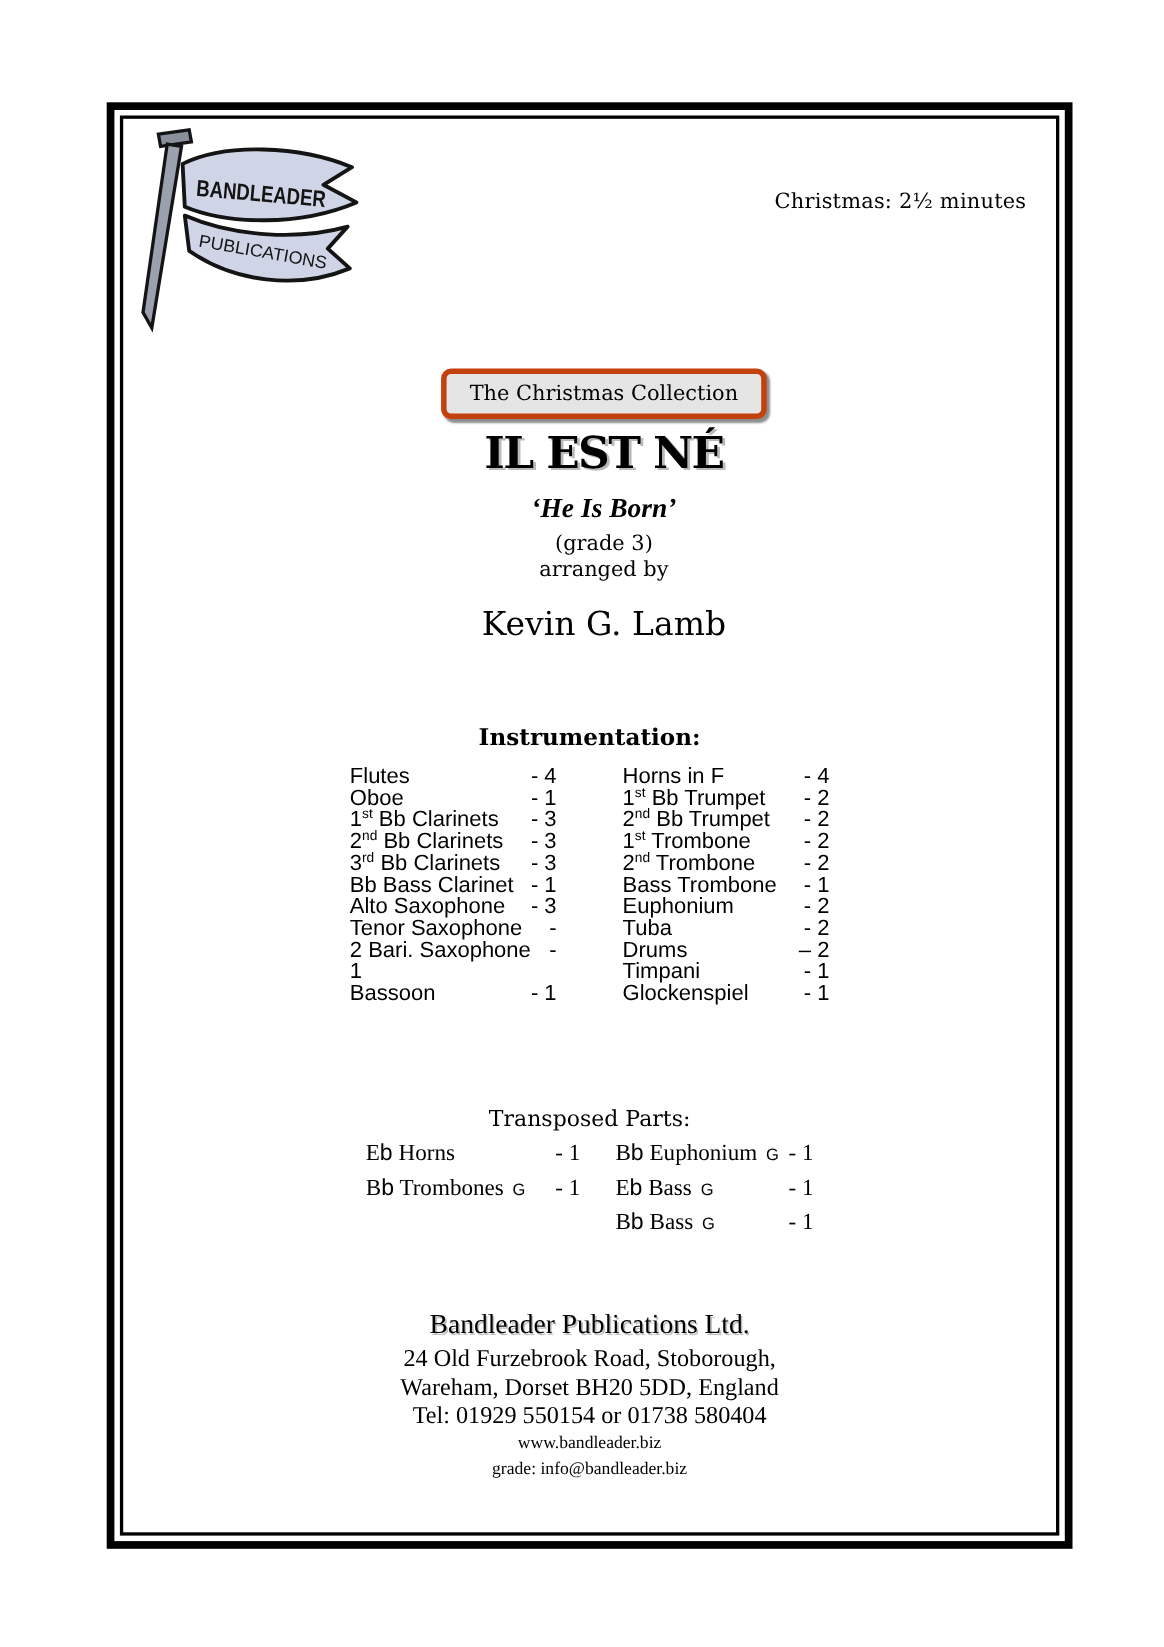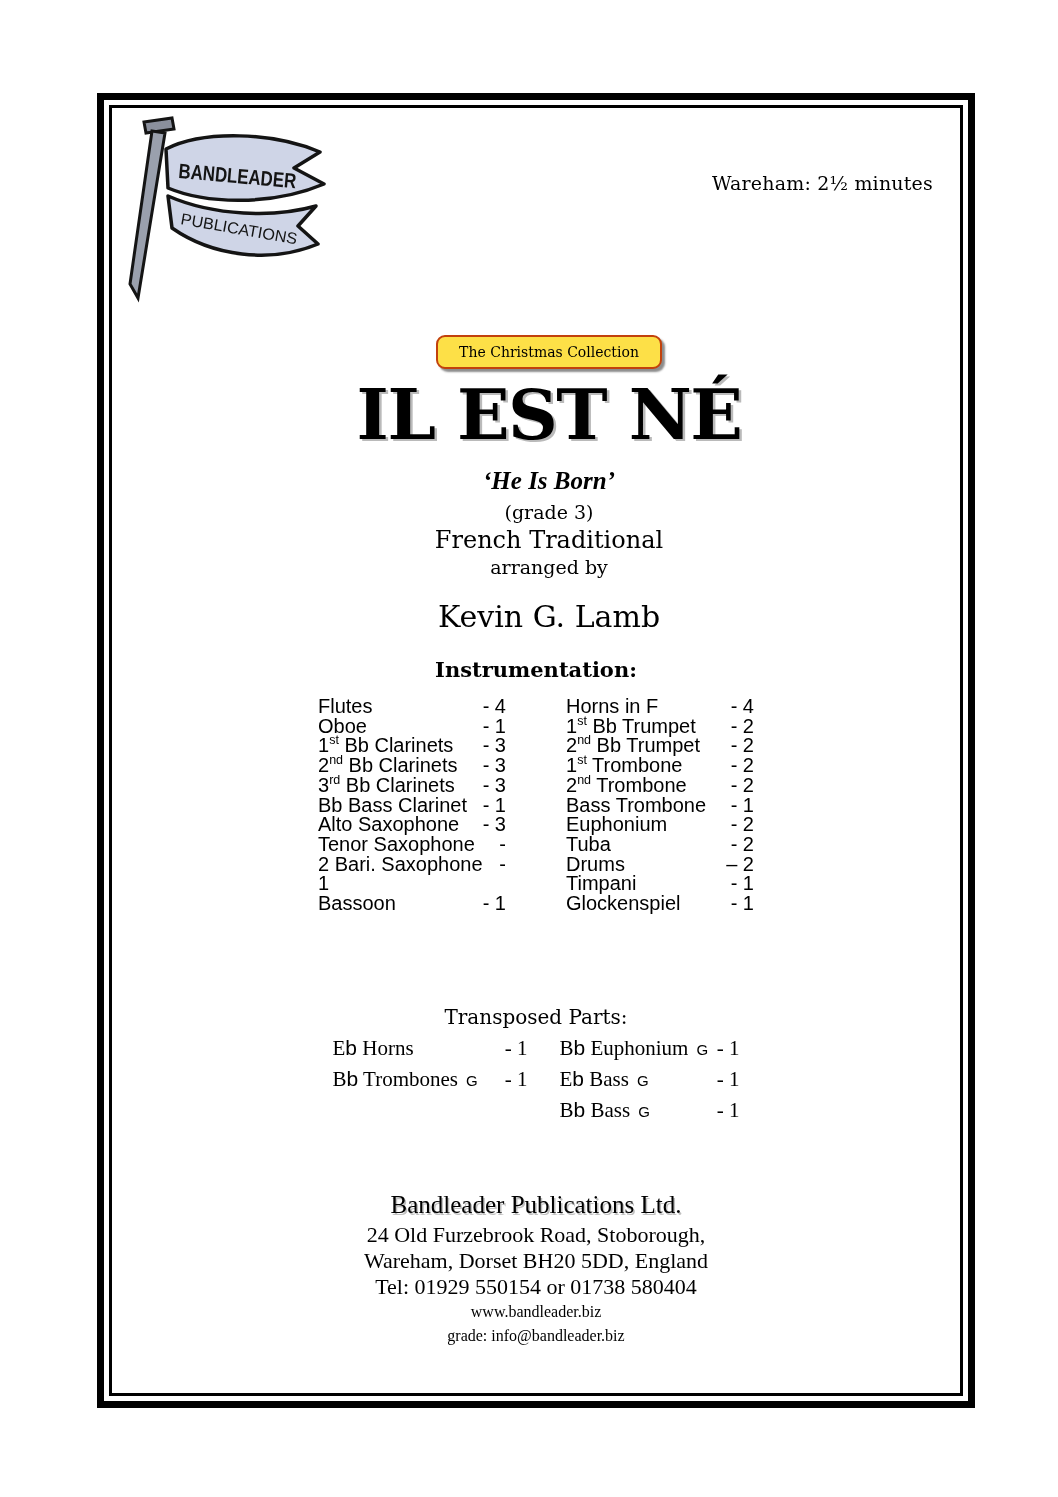--- a/index.html
+++ b/index.html
@@ -8,24 +8,24 @@
   .frame-outer{position:absolute;left:97px;top:93px;width:878px;height:1315px;
                border:7px solid #000;padding:5px;box-sizing:border-box;background:#fff;}
   .frame-inner{width:100%;height:100%;box-sizing:border-box;border:3px solid #000;position:relative;background:#fff;}
 
   .logo{position:absolute;left:10px;top:8px;width:208px;height:192px;}
 
   .duration{position:absolute;top:64px;right:27px;font-family:"DejaVu Serif",serif;
             font-size:19px;letter-spacing:0.2px;}
 
   .header-block{position:absolute;top:227px;left:0;right:0;text-align:center;transform:translateX(13px);}
-  .collection-box{display:inline-block;border:2px solid #c2410c;border-radius:9px;padding:7px 21px;
-                  font-family:"DejaVu Serif",serif;font-size:14px;background:#fde047;
+  .collection-box{display:inline-block;border:5px solid #c2410c;border-radius:9px;padding:7px 21px;
+                  font-family:"DejaVu Serif",serif;font-size:19px;background:#e5e5e5;
                   box-shadow:3px 3px 2px rgba(0,0,0,0.45);}
-  .title{margin:10px 0 16px 0;font-family:"DejaVu Serif",serif;font-weight:bold;font-size:69px;
+  .title{margin:10px 0 16px 0;font-family:"DejaVu Serif",serif;font-weight:bold;font-size:40px;
          line-height:1.05;letter-spacing:-1.5px;text-shadow:2.5px 2px 0 rgba(130,130,130,0.55);}
   .subtitle{margin-top:15px;font-family:"Liberation Serif",serif;font-weight:bold;font-style:italic;font-size:25px;}
   .grade{margin-top:6px;font-family:"DejaVu Serif",serif;font-size:19px;}
   .origin{margin-top:3px;font-family:"DejaVu Serif",serif;font-size:24px;}
   .arranged{margin-top:2px;font-family:"DejaVu Serif",serif;font-size:19px;}
   .arranger{margin-top:21px;font-family:"DejaVu Serif",serif;font-size:30px;}
 
   .inst-heading{position:absolute;top:549px;left:0;right:0;text-align:center;
                 font-family:"DejaVu Serif",serif;font-weight:bold;font-size:21px;}
   .inst-grid{position:absolute;top:589px;left:50%;transform:translateX(-50%);
@@ -73,30 +73,29 @@
           <path d="M44,33 C82,14 150,16 198,36 L172,52 L202,68 C150,90 84,88 46,72 Z" fill="#cfd5e7" stroke="#141414" stroke-width="3.5" stroke-linejoin="round"></path>
           <text x="56" y="62" transform="rotate(5 56 62)" font-family="Liberation Sans, sans-serif" font-size="21" font-weight="bold" fill="#141414" textLength="118" lengthAdjust="spacingAndGlyphs">BANDLEADER</text>
         </g>
 
         <g>
           <path d="M46,80 C92,100 152,102 194,90 L176,110 L196,128 C148,148 90,140 50,112 Z" fill="#cfd5e7" stroke="#141414" stroke-width="3.5" stroke-linejoin="round"></path>
           <text x="58" y="108" transform="rotate(10 58 108)" font-family="Liberation Sans, sans-serif" font-size="16" fill="#141414" textLength="118" lengthAdjust="spacingAndGlyphs">PUBLICATIONS</text>
         </g>
       </svg>
 
-      <div class="duration">Wareham: 2½ minutes</div>
+      <div class="duration">Christmas: 2½ minutes</div>
 
       <div class="header-block">
         <div class="collection-box">
           <span>The Christmas Collection</span>
         </div>
         <h1 class="title">IL EST NÉ</h1>
         <div class="subtitle">‘He Is Born’</div>
         <div class="grade">(grade 3)</div>
-        <div class="origin">French Traditional</div>
         <div class="arranged">arranged by</div>
         <div class="arranger">Kevin G. Lamb</div>
       </div>
 
       <div class="inst-heading">Instrumentation:</div>
       <div class="inst-grid">
         <div class="inst-col" id="inst-left">
             <div class="inst-row">
               <span class="inst-name"><span></span><sup></sup><span>Flutes</span></span>
               <span class="inst-val">- 4</span>

